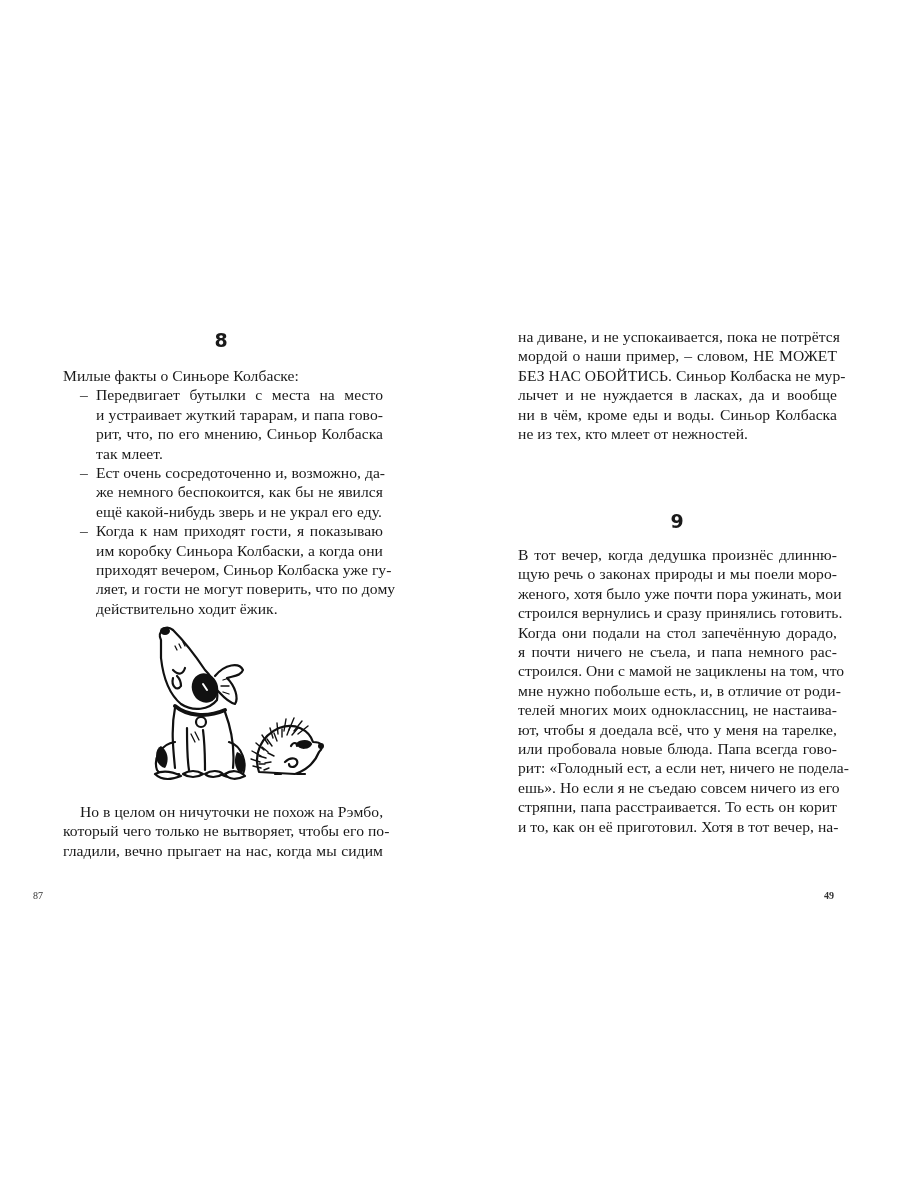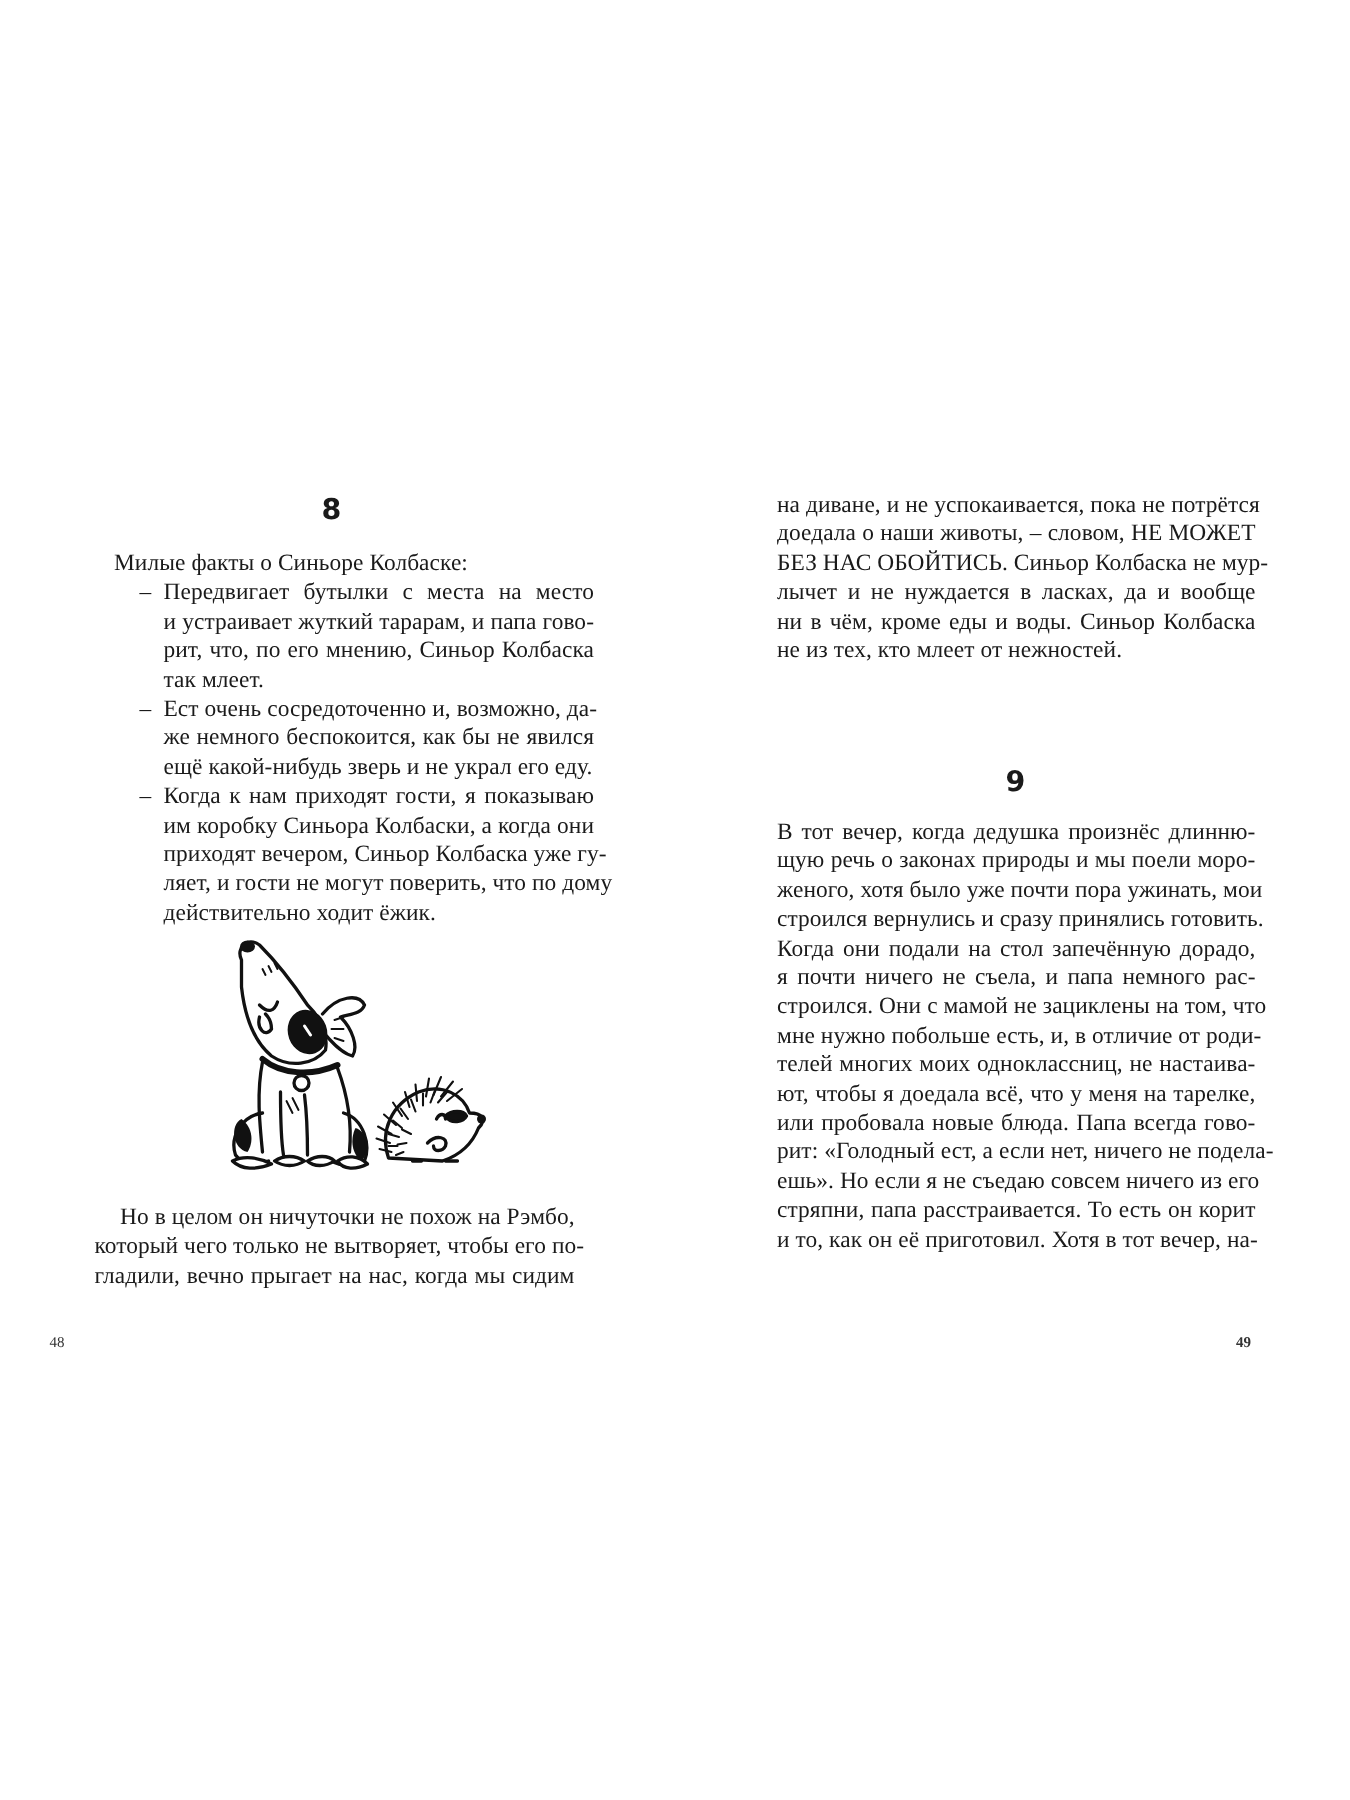--- a/index.html
+++ b/index.html
@@ -70,21 +70,21 @@
       height: 165px;
     }
   </style>
 </head>
 <body>
 
 <div class="page page-left">
 
   <div class="chapter-num" style="left:201px; top:329px;">8</div>
 
-  <div class="text-block" style="left:63px; top:366px; width:320px;margin-left:13px;">
+  <div class="text-block" style="left:63px; top:366px; width:320px;">
     <span class="line last">Милые факты о Синьоре Колбаске:</span>
 
     <div class="bullet">
       <span class="dash">–</span>
       <span class="line">Передвигает бутылки с места на место</span>
       <span class="line">и устраивает жуткий тарарам, и папа гово-</span>
       <span class="line">рит, что, по его мнению, Синьор Колбаска</span>
       <span class="line last">так млеет.</span>
     </div>
 
@@ -161,28 +161,28 @@
       <path d="M128 156 l6 0 M150 156 l8 0"></path>
     </g>
   </svg>
 
   <div class="text-block" style="left:63px; top:802px; width:320px;">
     <span class="line" style="padding-left:17px;">Но в целом он ничуточки не похож на Рэмбо,</span>
     <span class="line">который чего только не вытворяет, чтобы его по-</span>
     <span class="line">гладили, вечно прыгает на нас, когда мы сидим</span>
   </div>
 
-  <div class="folio" style="left:33px; top:890px;">48</div>
+  <div class="folio" style="left:33px; top:890px;">87</div>
 </div>
 
 <div class="page page-right">
 
   <div class="text-block" style="left:68px; top:327px; width:319px;">
     <span class="line">на диване, и не успокаивается, пока не потрётся</span>
-    <span class="line">доедала о наши животы, – словом, НЕ МОЖЕТ</span>
+    <span class="line">мордой о наши пример, – словом, НЕ МОЖЕТ</span>
     <span class="line">БЕЗ НАС ОБОЙТИСЬ. Синьор Колбаска не мур-</span>
     <span class="line">лычет и не нуждается в ласках, да и вообще</span>
     <span class="line">ни в чём, кроме еды и воды. Синьор Колбаска</span>
     <span class="line last">не из тех, кто млеет от нежностей.</span>
   </div>
 
   <div class="chapter-num" style="left:207px; top:510px;">9</div>
 
   <div class="text-block" style="left:68px; top:545px; width:319px;">
     <span class="line">В тот вечер, когда дедушка произнёс длинню-</span>

